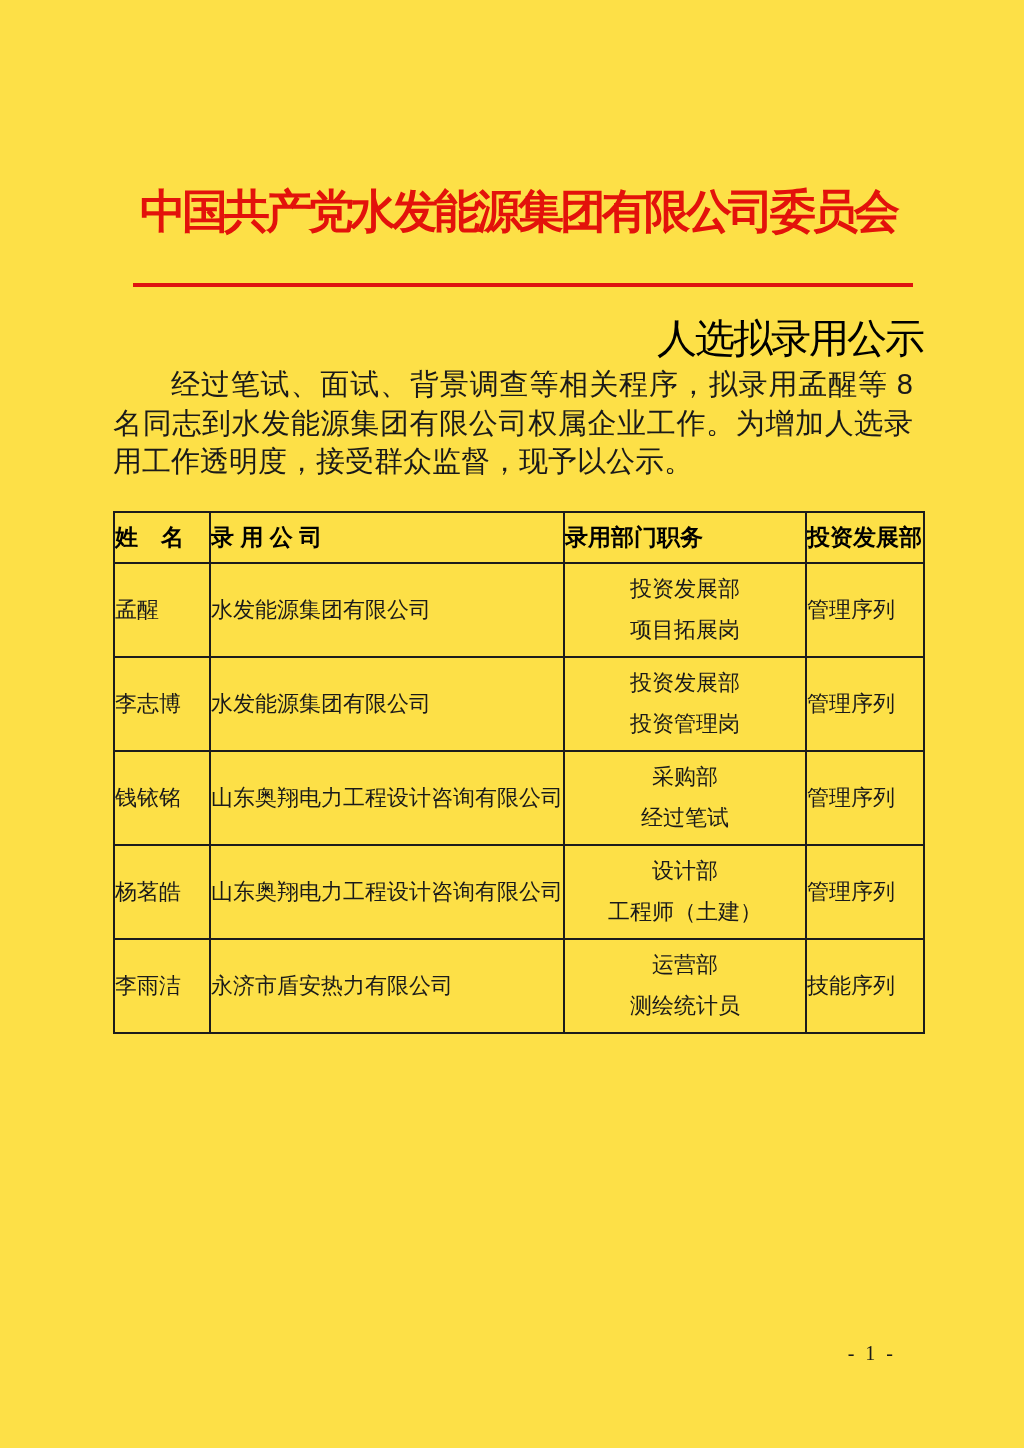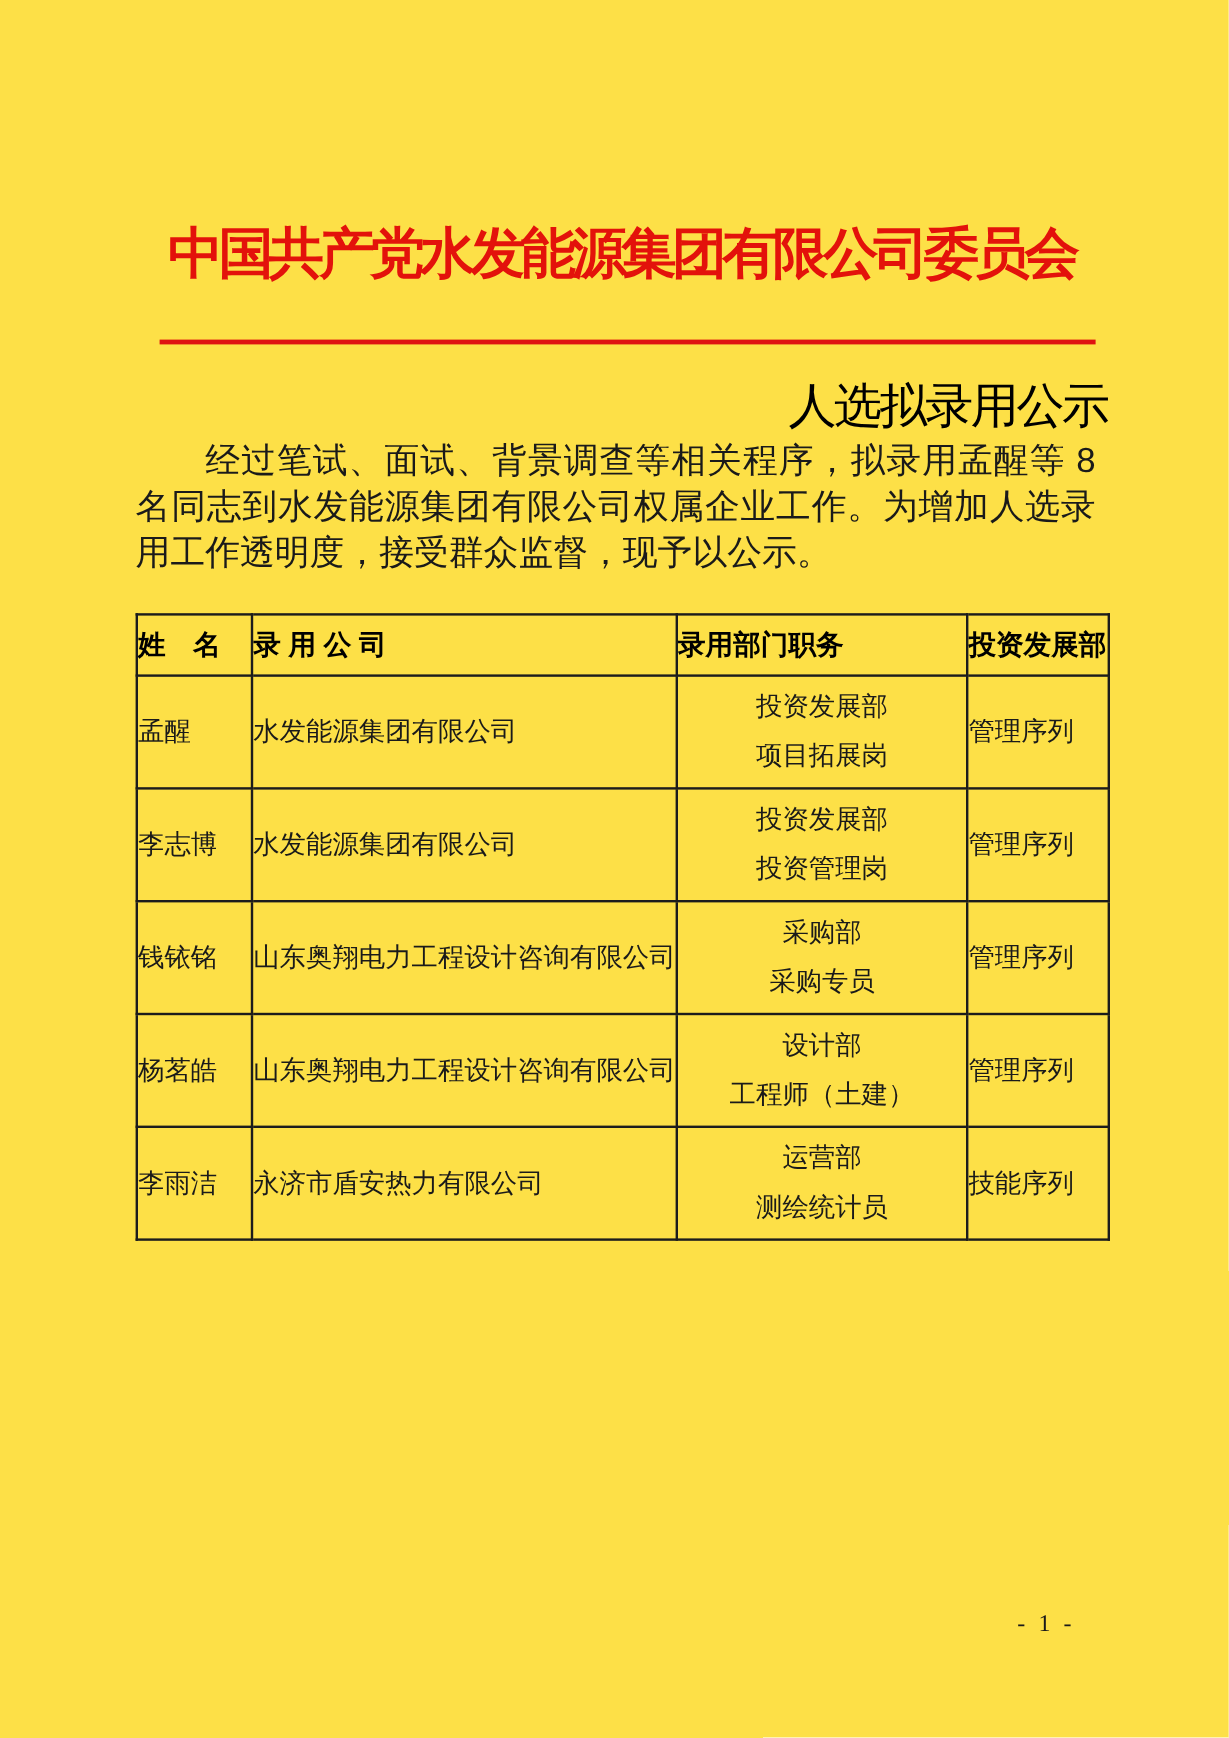--- a/index.html
+++ b/index.html
@@ -159,21 +159,21 @@
             </div>
           </td>
           <td>管理序列</td>
         </tr>
         <tr>
           <td>钱铱铭</td>
           <td>山东奥翔电力工程设计咨询有限公司</td>
           <td class="dept-cell">
             <div class="dept-stack">
               <span>采购部</span>
-              <span>采购专员</span>
+              <span>经过笔试</span>
             </div>
           </td>
           <td>管理序列</td>
         </tr>
         <tr>
           <td>杨茗皓</td>
           <td>山东奥翔电力工程设计咨询有限公司</td>
           <td class="dept-cell">
             <div class="dept-stack">
               <span>设计部</span>

